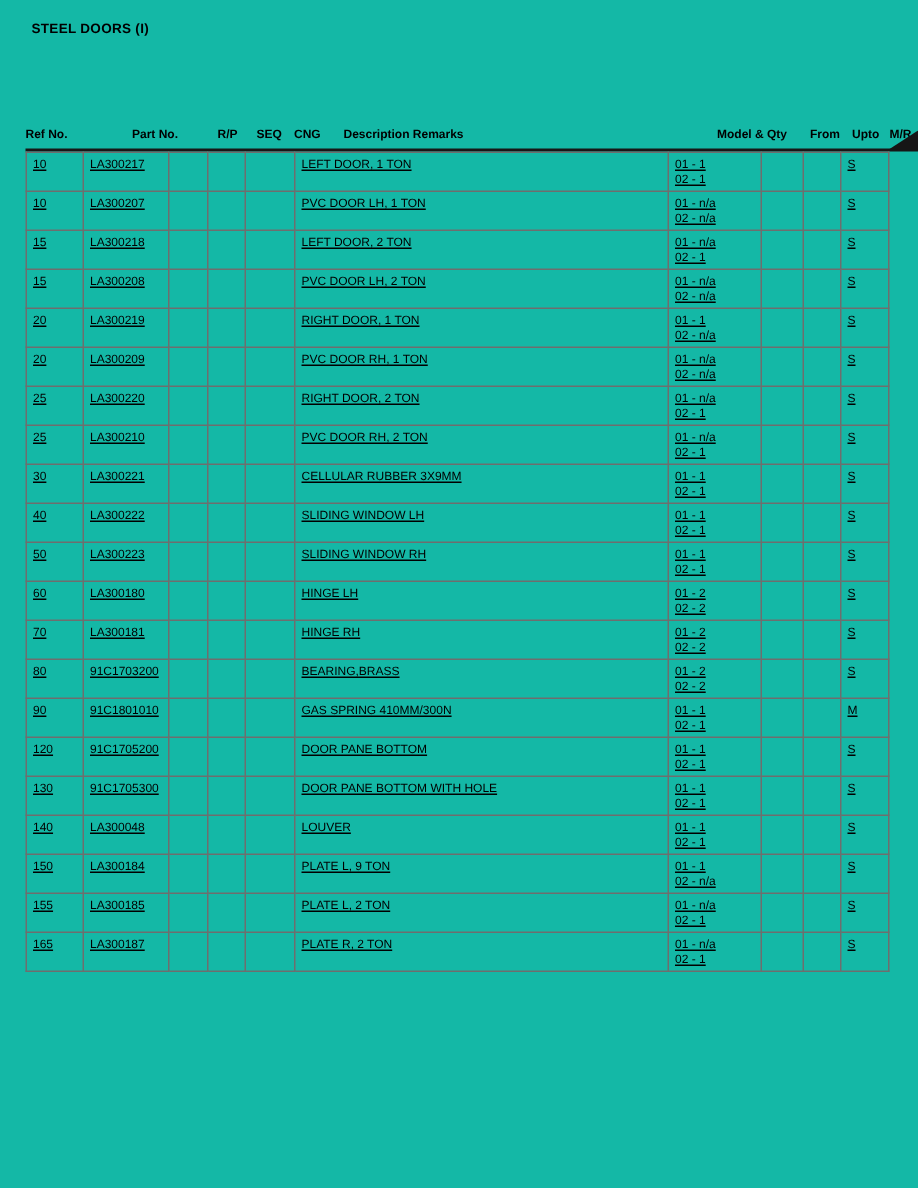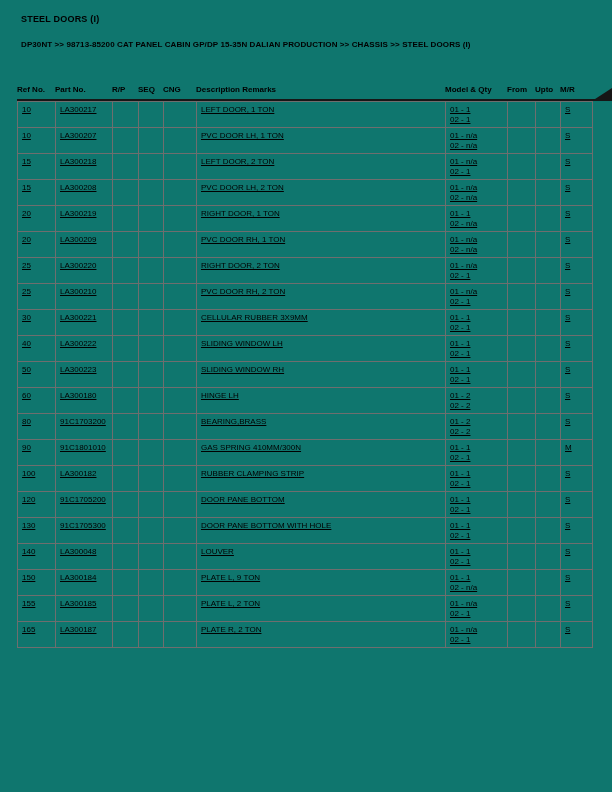--- a/index.html
+++ b/index.html
@@ -5,21 +5,21 @@
   html, body { margin: 0; padding: 0; }
   body {
     width: 612px; height: 792px;
     background: #ffffff;
     font-family: "Liberation Sans", sans-serif;
     color: #000000;
   }
   .page {
     position: relative;
     width: 612px; height: 792px;
-    background: #0f766e;
+    background: #14b8a6;
     overflow: hidden;
   }
   .title {
     position: absolute; left: 21px; top: 14px;
     font-size: 9px; font-weight: 700; letter-spacing: 0.2px;
     white-space: nowrap;
   }
   .breadcrumb {
     position: absolute; left: 21px; top: 40px;
     font-size: 8px; font-weight: 700;
@@ -63,26 +63,25 @@
   }
   .parts-table td.c-qty div { white-space: nowrap; }
 </style>
 </head>
 <body>
 
 <div class="page">
 
   <div class="title">STEEL DOORS (I)</div>
 
-  <div class="breadcrumb">DP30NT &gt;&gt; 98713-85200 CAT PANEL CABIN GP/DP 15-35N DALIAN PRODUCTION &gt;&gt; CHASSIS &gt;&gt; STEEL DOORS (I)</div>
 
   <div class="table-header">
 
   <div class="hcell" style="width: 38px;">Ref No.</div>
-      <div class="hcell" style="width: 57px;">Part No.</div>
+      <div class="hcell" style="width: 57px; margin-left: 33px;">Part No.</div>
       <div class="hcell" style="width: 26px;">R/P</div>
       <div class="hcell" style="width: 25px;">SEQ</div>
       <div class="hcell" style="width: 33px;">CNG</div>
       <div class="hcell" style="width: 249px;">Description Remarks</div>
       <div class="hcell" style="width: 62px;">Model &amp; Qty</div>
       <div class="hcell" style="width: 28px;">From</div>
       <div class="hcell" style="width: 25px;">Upto</div>
       <div class="hcell" style="width: 32px;">M/R</div>
     </div>
 
@@ -282,20 +281,35 @@
           <td class="c-desc">HINGE LH</td>
           <td class="c-qty">
             <div>01 - 2</div>
             <div>02 - 2</div>
           </td>
           <td class="c-from"></td>
           <td class="c-upto"></td>
           <td class="c-mr">S</td>
         </tr>
         <tr>
+          <td class="c-ref">70</td>
+          <td class="c-part">LA300181</td>
+          <td class="c-rp"></td>
+          <td class="c-seq"></td>
+          <td class="c-cng"></td>
+          <td class="c-desc">HINGE RH</td>
+          <td class="c-qty">
+            <div>01 - 2</div>
+            <div>02 - 2</div>
+          </td>
+          <td class="c-from"></td>
+          <td class="c-upto"></td>
+          <td class="c-mr">S</td>
+        </tr>
+        <tr>
           <td class="c-ref">80</td>
           <td class="c-part">91C1703200</td>
           <td class="c-rp"></td>
           <td class="c-seq"></td>
           <td class="c-cng"></td>
           <td class="c-desc">BEARING,BRASS</td>
           <td class="c-qty">
             <div>01 - 2</div>
             <div>02 - 2</div>
           </td>
@@ -312,35 +326,20 @@
           <td class="c-desc">GAS SPRING 410MM/300N</td>
           <td class="c-qty">
             <div>01 - 1</div>
             <div>02 - 1</div>
           </td>
           <td class="c-from"></td>
           <td class="c-upto"></td>
           <td class="c-mr">M</td>
         </tr>
         <tr>
-          <td class="c-ref">100</td>
-          <td class="c-part">LA300182</td>
-          <td class="c-rp"></td>
-          <td class="c-seq"></td>
-          <td class="c-cng"></td>
-          <td class="c-desc">RUBBER CLAMPING STRIP</td>
-          <td class="c-qty">
-            <div>01 - 1</div>
-            <div>02 - 1</div>
-          </td>
-          <td class="c-from"></td>
-          <td class="c-upto"></td>
-          <td class="c-mr">S</td>
-        </tr>
-        <tr>
           <td class="c-ref">120</td>
           <td class="c-part">91C1705200</td>
           <td class="c-rp"></td>
           <td class="c-seq"></td>
           <td class="c-cng"></td>
           <td class="c-desc">DOOR PANE BOTTOM</td>
           <td class="c-qty">
             <div>01 - 1</div>
             <div>02 - 1</div>
           </td>

